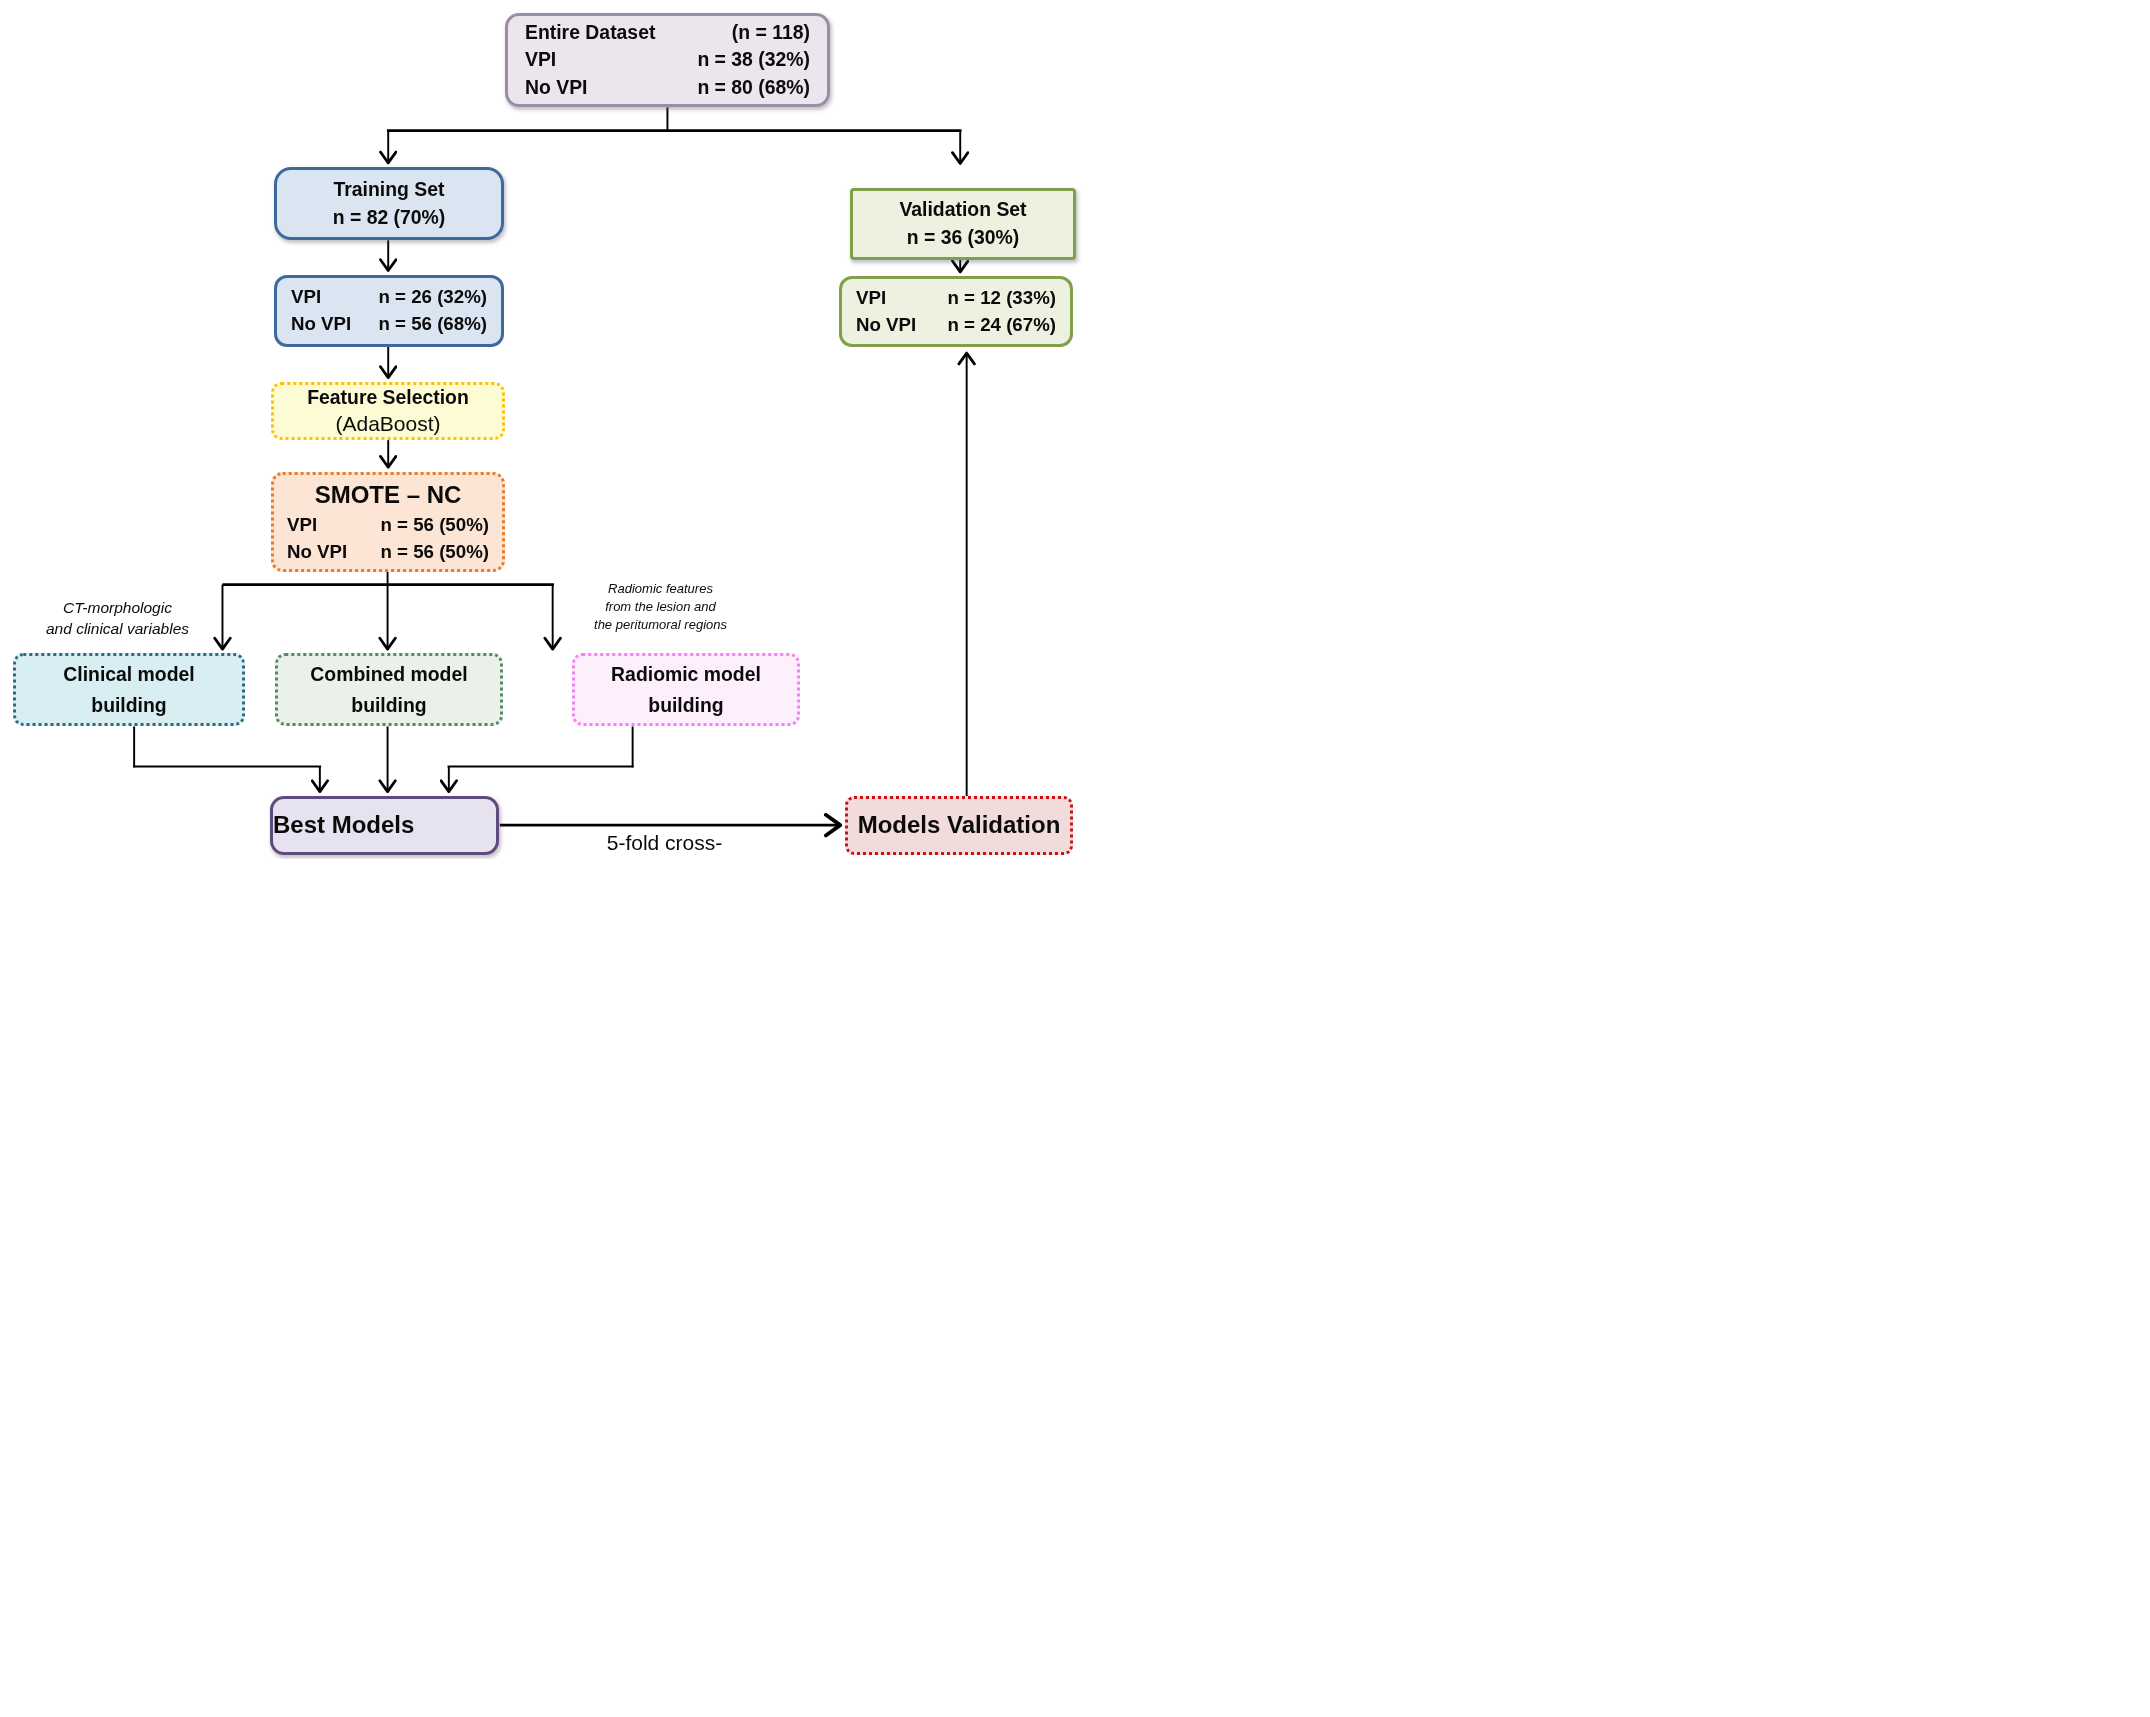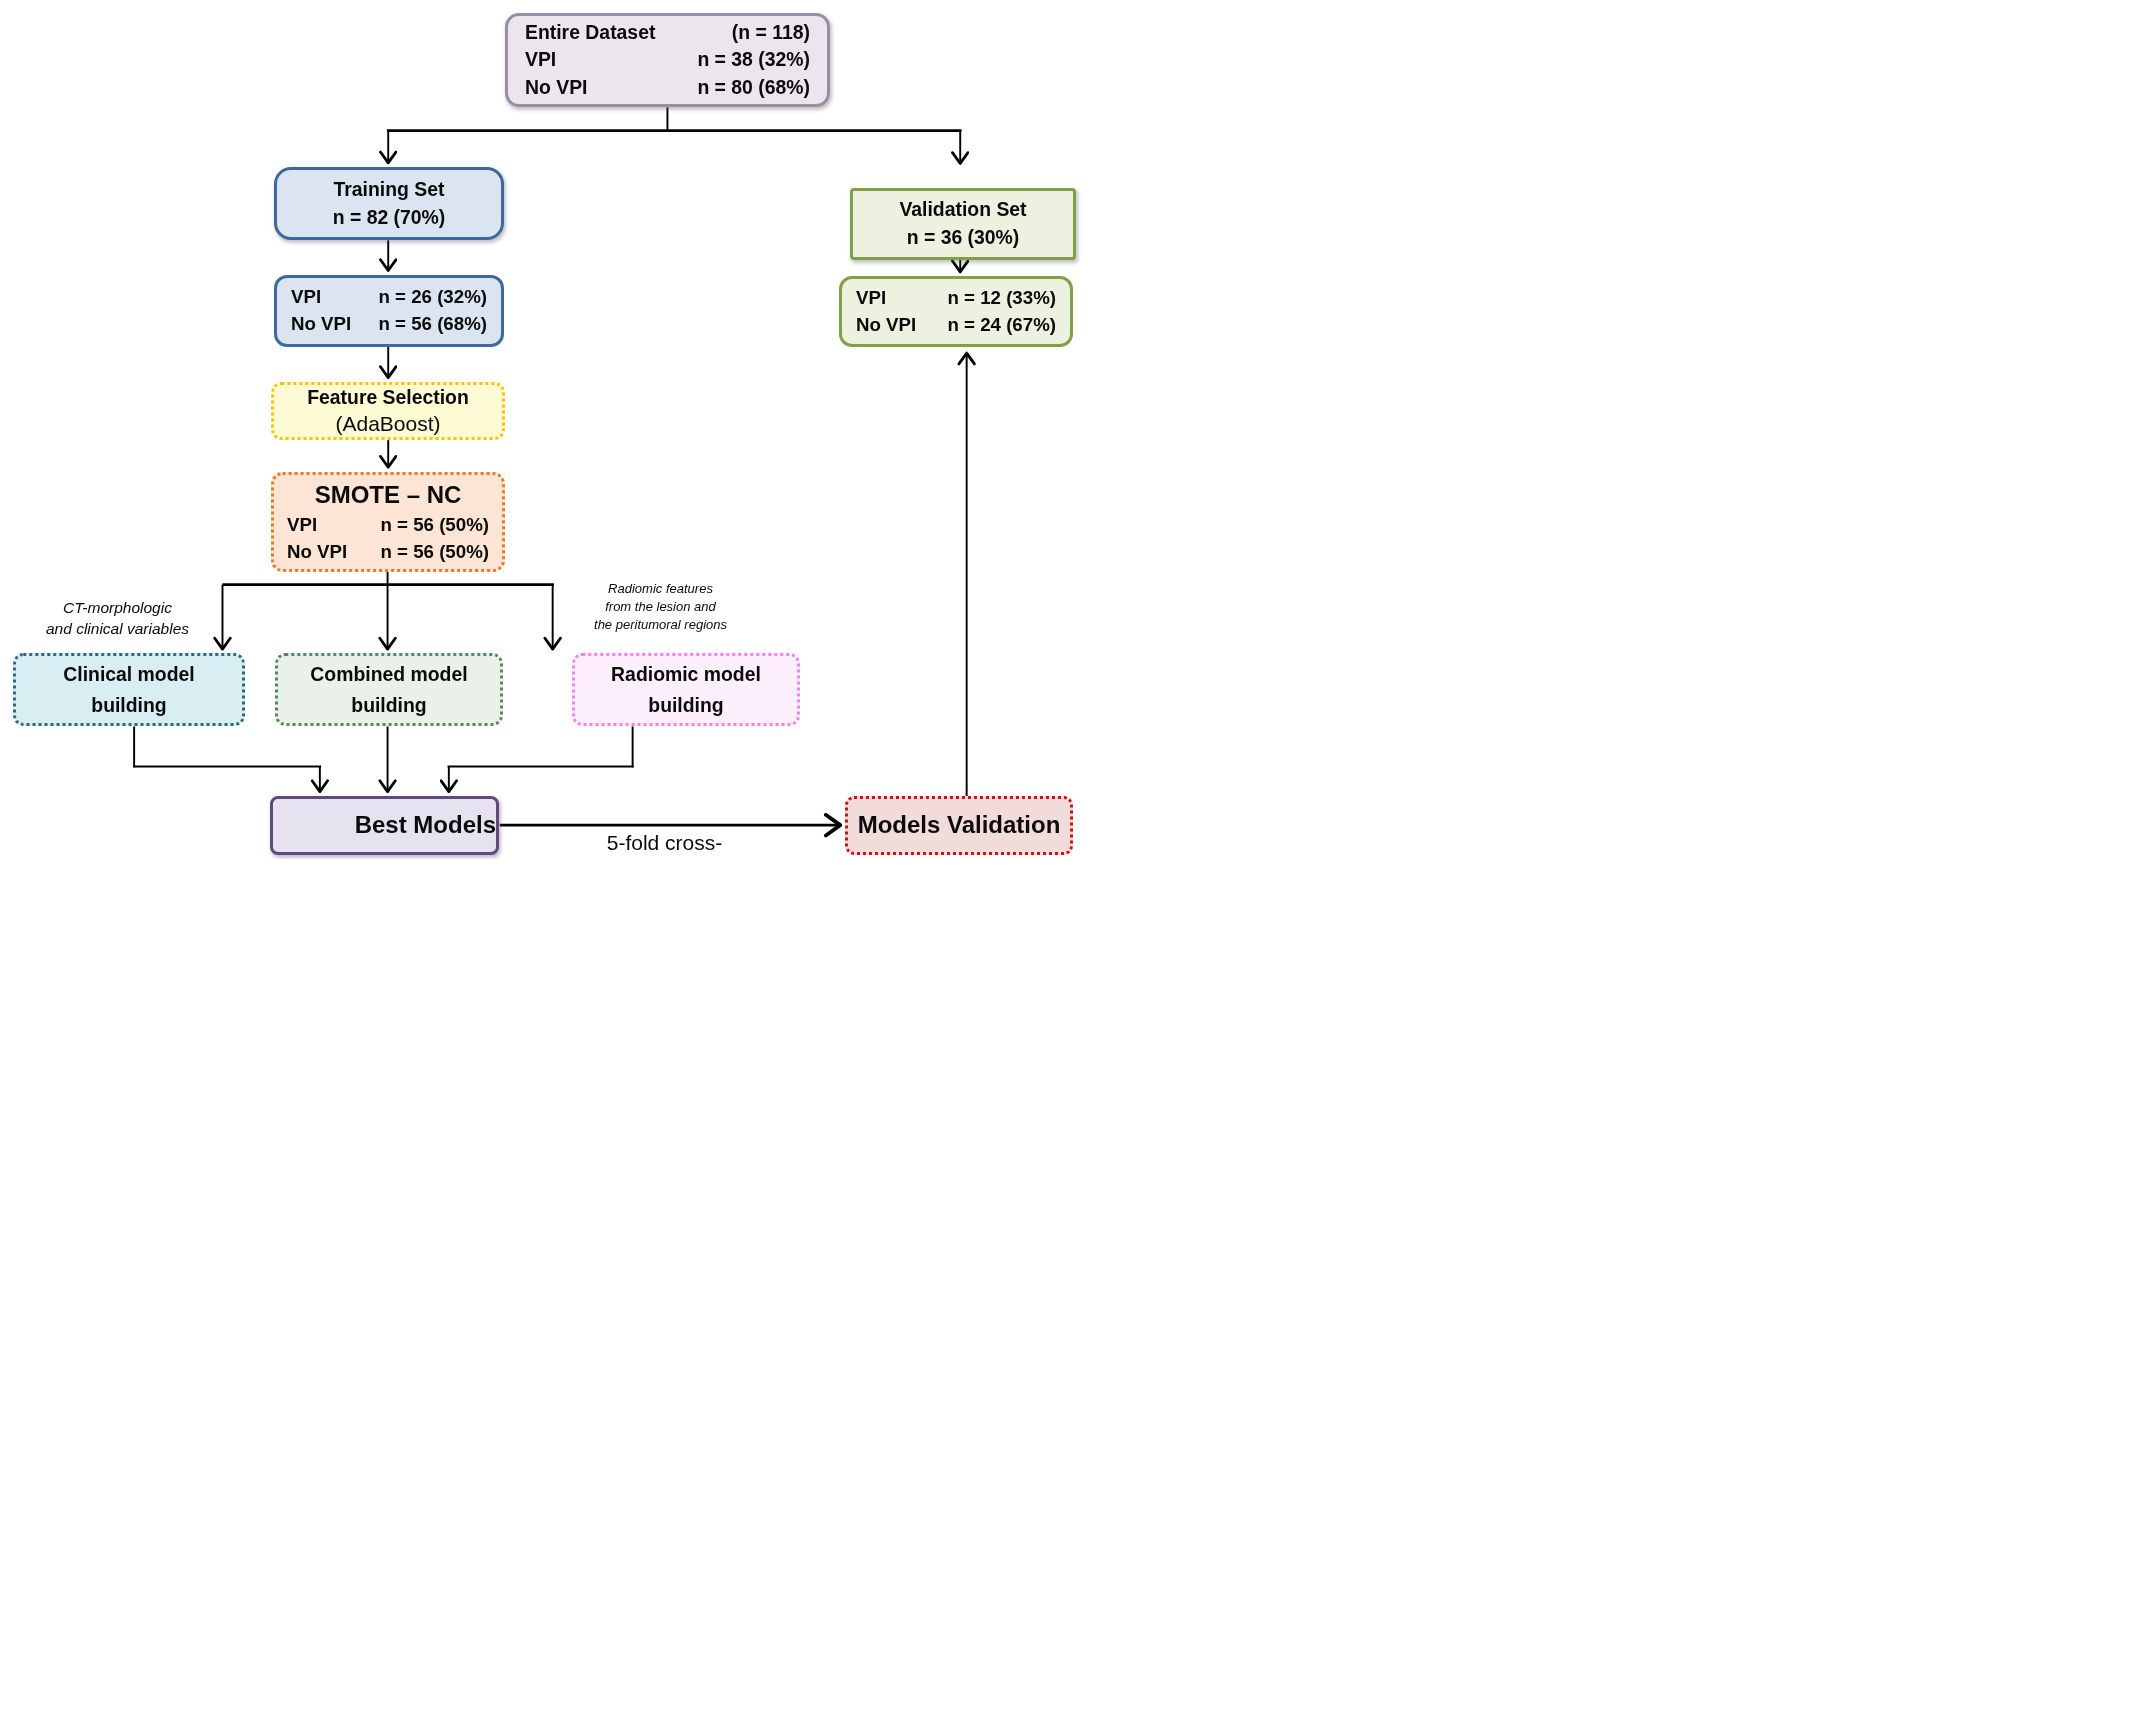--- a/index.html
+++ b/index.html
@@ -13,21 +13,21 @@
     display:flex;flex-direction:column;justify-content:center;
     font-weight:bold;line-height:1.42;
   }
   .shadow{box-shadow:1.9px 2.6px 3.9px rgba(90,80,100,0.35);}
   
   .b-dataset{left:505px;top:13px;width:325px;height:94px;background:#ede5ed;border:3.2px solid #9a8ea6;border-radius:14px;padding:2.6px 17px;}
   .b-training{left:274px;top:167px;width:230px;height:73px;background:#dbe5f1;border:3.2px solid #3e699e;border-radius:17px;text-align:center;}
   .b-trstats{left:274px;top:275px;width:230px;height:72px;background:#dbe5f1;border:3.2px solid #3e699e;border-radius:13px;padding:1.3px 14px;}
   .b-valset{left:850px;top:168px;width:226px;height:72px;background:#edf1e0;border:3.2px solid #7f9f49;border-radius:4px;text-align:center;margin-top:20px;}
   .b-valstats{left:839px;top:276px;width:234px;height:71px;background:#edf1e0;border:3.2px solid #7f9f49;border-radius:13px;padding:1.3px 14px;}
-  .b-best{left:270px;top:796px;width:229px;height:59px;background:#e6e2ef;border:3.2px solid #5e4a7d;border-radius:8px;text-align:right;}
+  .b-best{left:270px;top:796px;width:229px;height:59px;background:#e6e2ef;border:3.2px solid #5e4a7d;border-radius:14px;text-align:left;}
   
   .b-feat{left:271px;top:382px;width:234px;height:58px;background:#fdfbd4;border:3.2px dotted #fec000;border-radius:10.3px;text-align:center;line-height:1.3;}
   .b-smote{left:271px;top:472px;width:234px;height:100px;background:#fce5d5;border:3.2px dotted #e87b28;border-radius:11.6px;padding:2.6px 13px;}
   .b-clin{left:13px;top:653px;width:232px;height:73px;background:#d9eef3;border:3.2px dotted #2c6a7d;border-radius:10.3px;text-align:center;line-height:1.55;}
   .b-comb{left:275px;top:653px;width:228px;height:73px;background:#eaf1e8;border:3.2px dotted #568a5e;border-radius:10.3px;text-align:center;line-height:1.55;}
   .b-radio{left:532px;top:653px;width:228px;height:73px;background:#fdeffb;border:3.2px dotted #f87df8;border-radius:10.3px;text-align:center;line-height:1.55;margin-left:40px;}
   .b-mval{left:845px;top:796px;width:228px;height:59px;background:#f1dcdb;border:3.2px dotted #cb1111;border-radius:9px;text-align:center;}
   .t30{font-size:19.4px;}
   .t31{font-size:24px;}
   .row{display:flex;justify-content:space-between;align-items:center;font-size:18.7px;}

